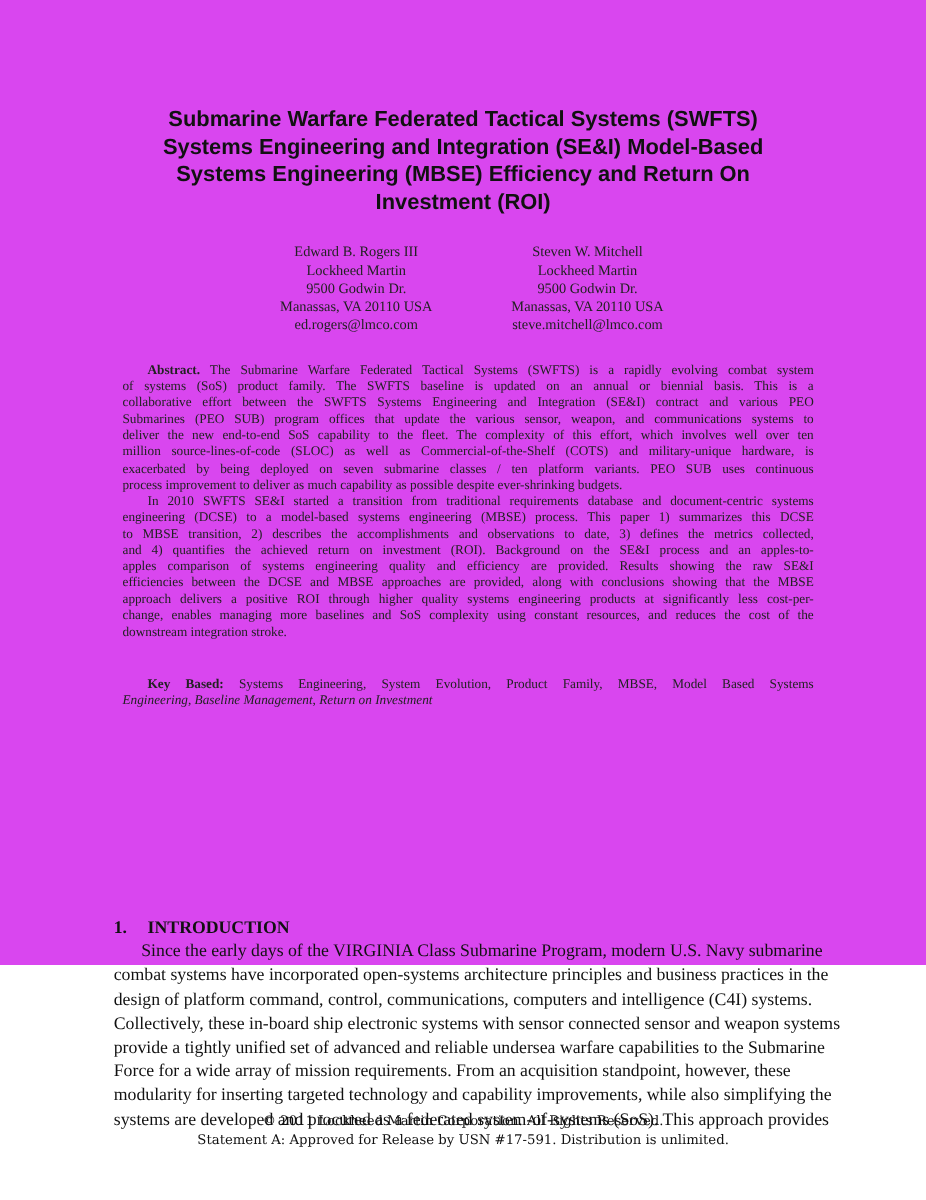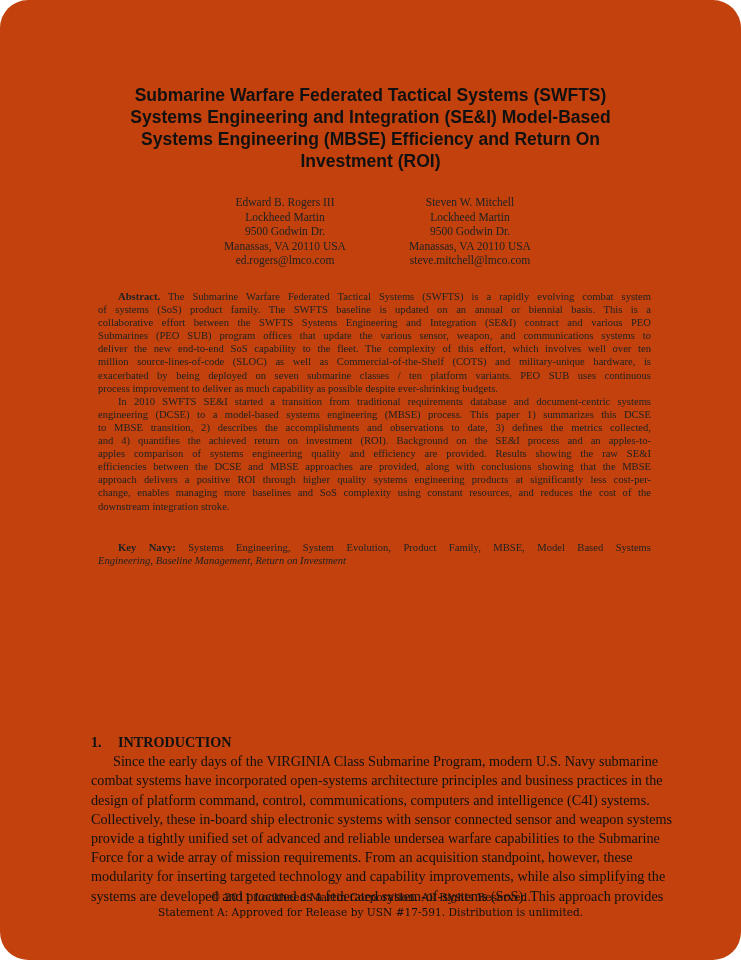--- a/index.html
+++ b/index.html
@@ -1,17 +1,17 @@
 <!DOCTYPE html>
 <html><head>
   <meta charset="utf-8">
   <style>
     html, body { margin: 0; padding: 0; background: #ffffff; }
     body { width: 741px; height: 960px; position: relative; overflow: hidden; color: #111; }
-    .page { position: absolute; left: 0; top: 0; width: 741px; height: 960px; background: #c2410c; border-radius: 28px; }
+    .page { position: absolute; left: 0; top: 0; width: 741px; height: 772px; background: #d946ef; }
 
     .title { position: absolute; left: 100px; top: 84px; width: 541px; text-align: center;
       font-family: "Liberation Sans", sans-serif; font-weight: bold; font-size: 17.5px; line-height: 22px; color: #111; }
     .title .tl { display: block; white-space: nowrap; }
 
     .authors { position: absolute; top: 195px; left: 0; width: 741px; font-family: "Liberation Serif", serif;
       font-size: 11.5px; line-height: 14.6px; color: #222; }
     .author { position: absolute; top: 0; width: 220px; text-align: center; }
     .author .al { display: block; white-space: nowrap; }
     .author.a1 { left: 175px; }
@@ -84,21 +84,21 @@
     <span class="ln">to MBSE transition, 2) describes the accomplishments and observations to date, 3) defines the metrics collected,</span>
     <span class="ln">and 4) quantifies the achieved return on investment (ROI). Background on the SE&amp;I process and an apples-to-</span>
     <span class="ln">apples comparison of systems engineering quality and efficiency are provided.  Results showing the raw SE&amp;I</span>
     <span class="ln">efficiencies between the DCSE and MBSE approaches are provided, along with conclusions showing that the MBSE</span>
     <span class="ln">approach delivers a positive ROI through higher quality systems engineering products at significantly less cost-per-</span>
     <span class="ln">change, enables managing more baselines and SoS complexity using constant resources, and reduces the cost of the</span>
     <span class="ln last">downstream integration stroke.</span>
   </div>
 
   <div class="keywords">
-    <span class="ln ind"><b>Key Navy:</b><span> Systems Engineering, System Evolution, Product Family, MBSE, Model Based Systems</span></span>
+    <span class="ln ind"><b>Key Based:</b><span> Systems Engineering, System Evolution, Product Family, MBSE, Model Based Systems</span></span>
     <span class="ln last">Engineering, Baseline Management, Return on Investment</span>
   </div>
 
   <div class="intro">
     <span class="heading"><span class="num">1.</span>&nbsp;&nbsp;<span>INTRODUCTION</span></span>
     <span class="ln ind">Since the early days of the VIRGINIA Class Submarine Program, modern U.S. Navy submarine</span>
     <span class="ln">combat systems have incorporated open-systems architecture principles and business practices in the</span>
     <span class="ln">design of platform command, control, communications, computers and intelligence (C4I) systems.</span>
     <span class="ln">Collectively, these in-board ship electronic systems with sensor connected sensor and weapon systems</span>
     <span class="ln">provide a tightly unified set of advanced and reliable undersea warfare capabilities to the Submarine</span>

